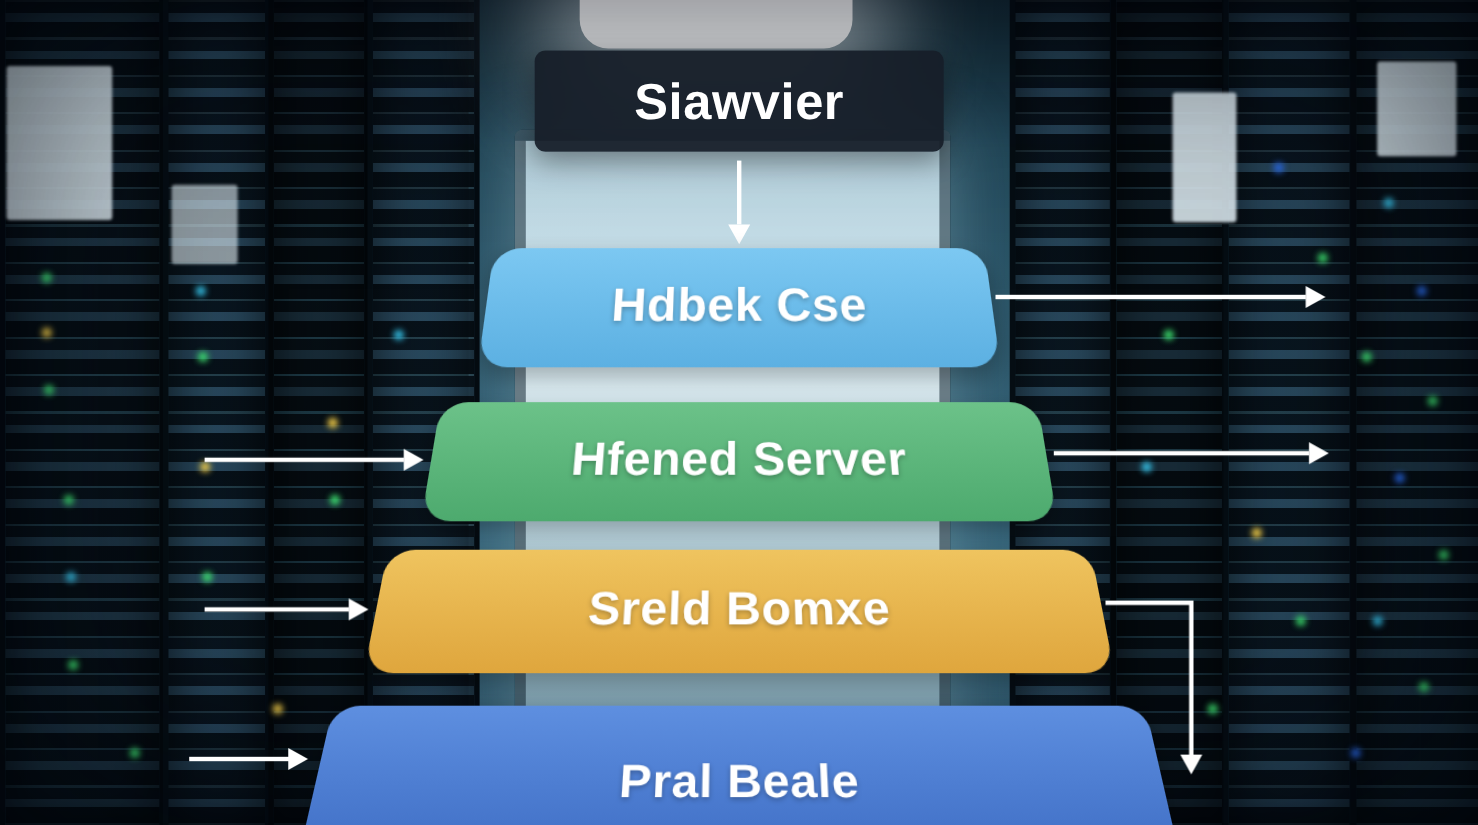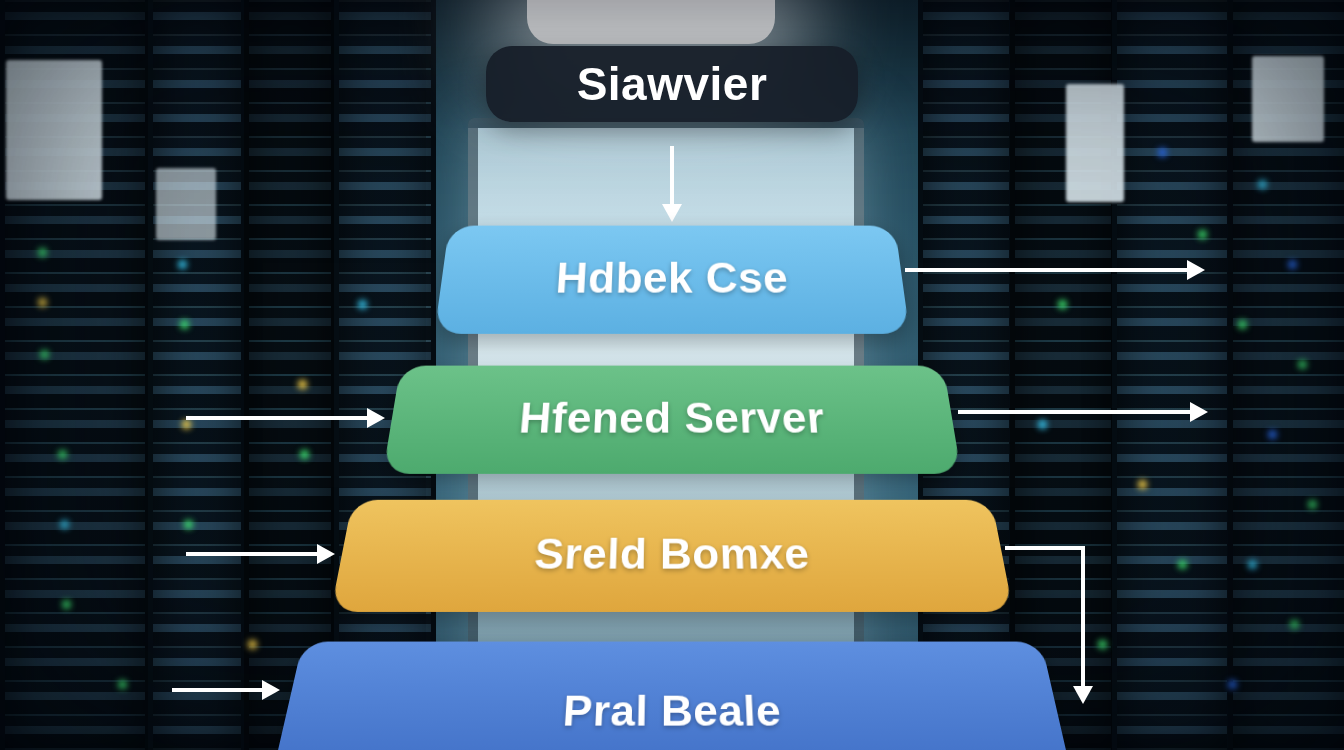--- a/index.html
+++ b/index.html
@@ -51,21 +51,21 @@
     1290px 262px 6px 2px #2b6df0, 1240px 322px 6px 2px #3fe873, 1300px 362px 6px 2px #3fe873,
     1270px 432px 6px 2px #2b6df0, 1310px 502px 6px 2px #3fe873, 1250px 562px 6px 2px #37c9f0,
     1292px 622px 6px 2px #3fe873, 1230px 682px 6px 2px #2b6df0, 1180px 562px 6px 2px #3fe873,
     1140px 482px 6px 2px #ffd84d, 1060px 302px 6px 2px #3fe873, 1040px 422px 6px 2px #37c9f0,
     1100px 642px 6px 2px #3fe873;}
   .vignette{position:absolute;inset:0;box-shadow:inset 0 0 220px rgba(0,5,12,.72);pointer-events:none;}
 
   
   .title-box{
     position:absolute;left:50%;top:46px;transform:translateX(-50%);
-    width:372px;height:76px;border-radius:26px;
+    width:372px;height:92px;border-radius:10px;
     background:rgba(22,30,40,.94);
     display:flex;align-items:center;justify-content:center;
     color:#fff;font-size:46px;font-weight:700;letter-spacing:.5px;
     box-shadow:0 8px 26px rgba(0,0,0,.4);
   }
   .level{
     position:absolute;left:50%;
     transform:translateX(-50%) perspective(450px) rotateX(15deg);
     border-radius:26px;
     display:flex;align-items:center;justify-content:center;

